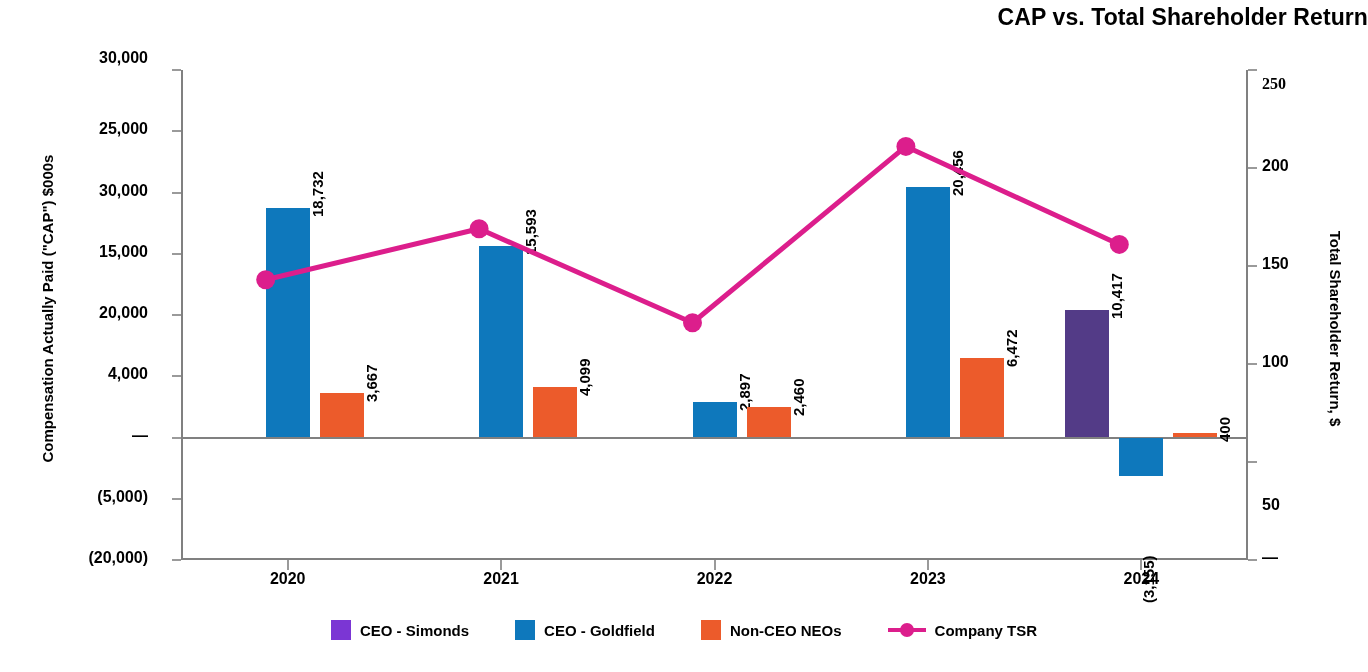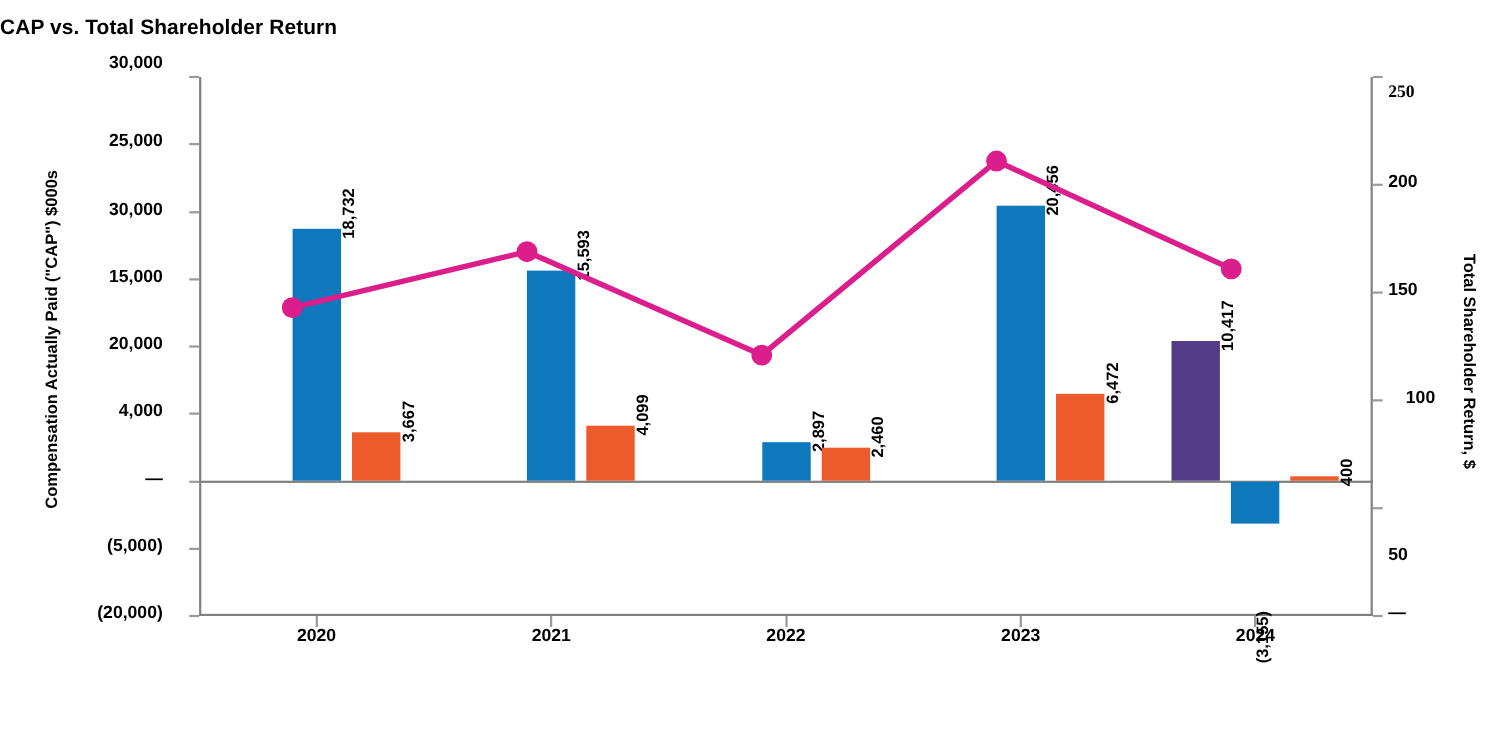--- a/index.html
+++ b/index.html
@@ -1,21 +1,21 @@
 <!DOCTYPE html>
 <html><head>
 <meta charset="utf-8">
 <style>
   html,body{margin:0;padding:0;background:#ffffff;}
   body{width:1368px;height:672px;font-family:"Liberation Sans",sans-serif;color:#000;overflow:hidden;}
   #stage{position:relative;width:1368px;height:672px;}
 
   .chart-title{
-    position:absolute;left:0;top:4px;width:1368px;text-align:left;
-    font-size:19px;font-weight:bold;letter-spacing:.1px;color:#000;margin-top:11px;
+    position:absolute;left:0;top:4px;width:1368px;text-align:right;
+    font-size:23px;font-weight:bold;letter-spacing:.1px;color:#000;
   }
 
   
   .axis-title{
     position:absolute;font-size:15px;font-weight:bold;color:#000;white-space:nowrap;
   }
   #ytitle-left{
     left:-163px;top:300px;width:420px;text-align:center;
     transform:rotate(-90deg);transform-origin:center center;
   }
@@ -98,21 +98,21 @@
       <div class="ticklabel left" style="top: 304px; right: 12px;">20,000</div>
       <div class="ticklabel left" style="top: 365.25px; right: 12px;">4,000</div>
       <div class="ticklabel left" style="top: 426.5px; right: 12px;">—</div>
       <div class="ticklabel left" style="top: 487.75px; right: 12px;">(5,000)</div>
       <div class="ticklabel left" style="top: 549px; right: 12px;">(20,000)</div>
     </div>
   <div id="right-ticks">
       <div class="ticklabel right" style="top: 75px; left: 14px; font-family: Liberation Serif, serif;">250</div>
       <div class="ticklabel right" style="top: 157px; left: 14px;">200</div>
       <div class="ticklabel right" style="top: 255px; left: 14px;">150</div>
-      <div class="ticklabel right" style="top: 353px; left: 14px; margin-left: 16px;">100</div>
+      <div class="ticklabel right" style="top: 353px; left: 14px;">100</div>
       <div class="ticklabel right" style="top: 451px; left: 14px; margin-top: 45px;">50</div>
       <div class="ticklabel right" style="top: 549px; left: 14px;">—</div>
     </div>
 
   <div id="plot">
     <div class="axis-line" id="left-axis"></div>
     <div class="axis-line" id="right-axis"></div>
     <div class="axis-line" id="zero-line"></div>
     <div class="axis-line" id="bottom-line"></div>
     <div id="marks">
@@ -169,13 +169,34 @@
       <div class="tick r" style="top: 293px;"></div>
       <div class="tick r" style="top: 391px;"></div>
       <div class="tick r" style="top: 489px;"></div>
       <div class="xtick" style="left: 105.7px;"></div>
       <div class="xtick" style="left: 319.1px;"></div>
       <div class="xtick" style="left: 532.5px;"></div>
       <div class="xtick" style="left: 745.9px;"></div>
       <div class="xtick" style="left: 959.3px;"></div>
     </div>
 
+  <div id="legend">
+      <div class="legend-item">
+        <span class="swatch" style="background: rgb(123, 54, 212);"></span>
+        <span class="legend-label">CEO - Simonds</span>
+      </div>
+      <div class="legend-item">
+        <span class="swatch" style="background: rgb(14, 120, 188);"></span>
+        <span class="legend-label">CEO - Goldfield</span>
+      </div>
+      <div class="legend-item">
+        <span class="swatch" style="background: rgb(236, 91, 43);"></span>
+        <span class="legend-label">Non-CEO NEOs</span>
+      </div>
+      <div class="legend-item">
+        <span class="line-swatch">
+          <span class="ln" style="background: rgb(220, 30, 140);"></span>
+          <span class="dot" style="background: rgb(220, 30, 140);"></span>
+        </span>
+        <span class="legend-label">Company TSR</span>
+      </div>
+    </div>
 </div>
 
 </body></html>

